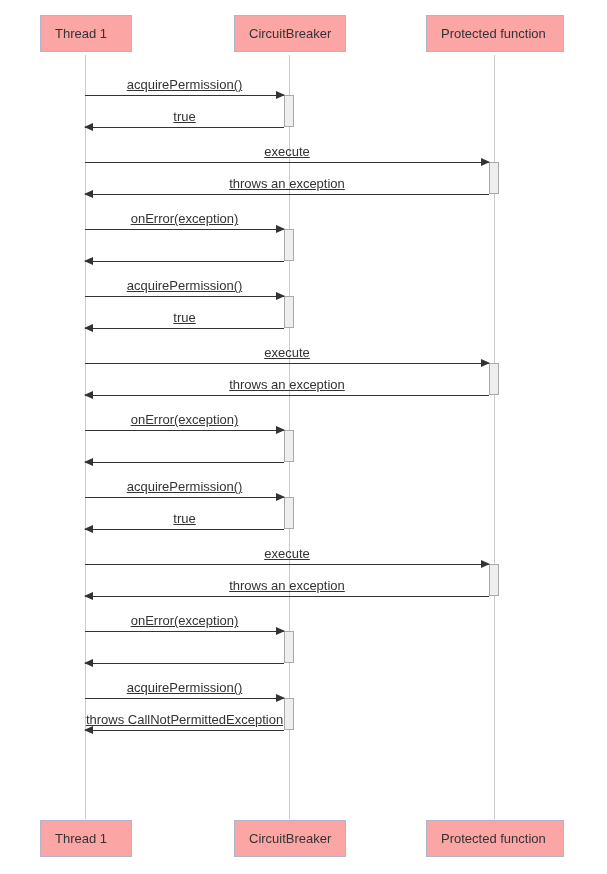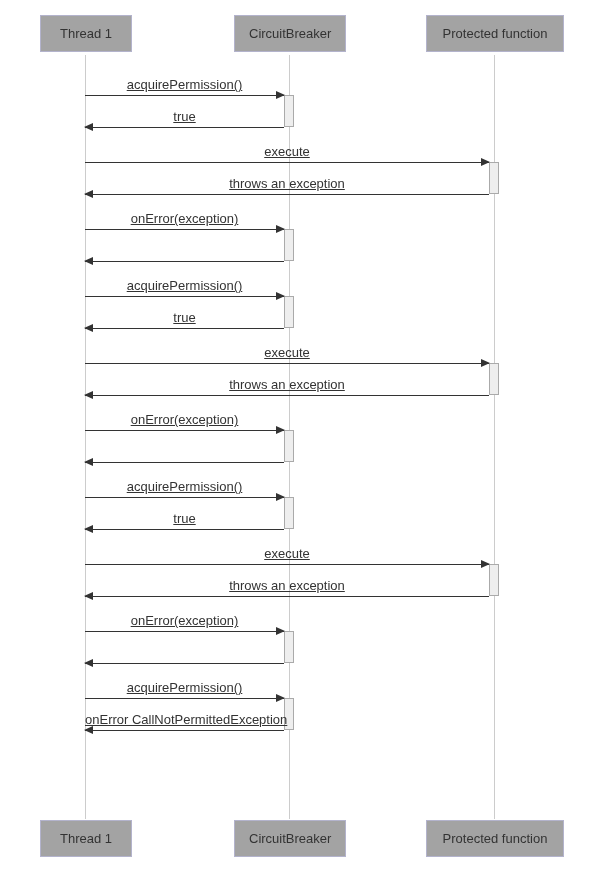--- a/index.html
+++ b/index.html
@@ -19,23 +19,23 @@
     position: absolute;
     width: 1px;
     background: #ccc;
     top: 55px;
     bottom: 55px;
   }
   .participant {
     position: absolute;
     box-sizing: border-box;
     border: 1px solid #b3b3cc;
-    background: #a3a3a3;
+    background: #fca5a5;
     padding: 10px 14px;
-    text-align: center;
+    text-align: left;
     white-space: nowrap;
   }
   .msg-label {
     position: absolute;
     text-align: center;
     color: #333;
     white-space: nowrap;
     text-decoration: underline;
   }
   .arrow-right {
@@ -140,16 +140,16 @@
   <div class="msg-label" style="left:85px; top:578px; width:404px;">throws an exception</div>
   <div class="arrow-left" style="left:85px; top:596px; width:404px;"></div>
   <div class="activation" style="left:284px; top:631px; height:32px;"></div>
   <div class="msg-label" style="left:85px; top:613px; width:199px;">onError(exception)</div>
   <div class="arrow-right" style="left:85px; top:631px; width:199px;"></div>
   <div class="arrow-left" style="left:85px; top:663px; width:199px;"></div>
 
   <div class="activation" style="left:284px; top:698px; height:32px;"></div>
   <div class="msg-label" style="left:85px; top:680px; width:199px;">acquirePermission()</div>
   <div class="arrow-right" style="left:85px; top:698px; width:199px;"></div>
-  <div class="msg-label" style="left:85px; top:712px; width:199px;">onError CallNotPermittedException</div>
+  <div class="msg-label" style="left:85px; top:712px; width:199px;">throws CallNotPermittedException</div>
   <div class="arrow-left" style="left:85px; top:730px; width:199px;"></div>
 
 </div>
 
 </body></html>

